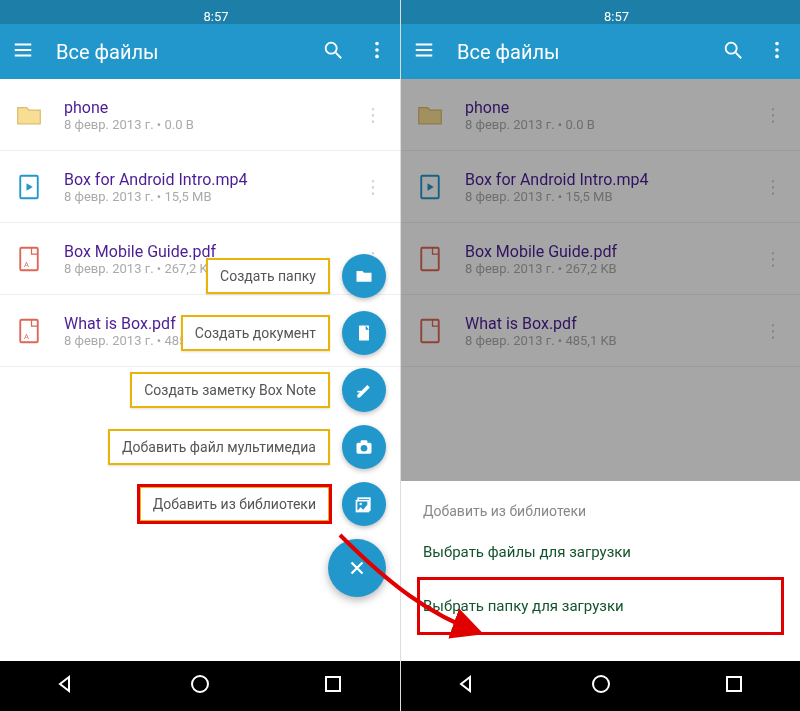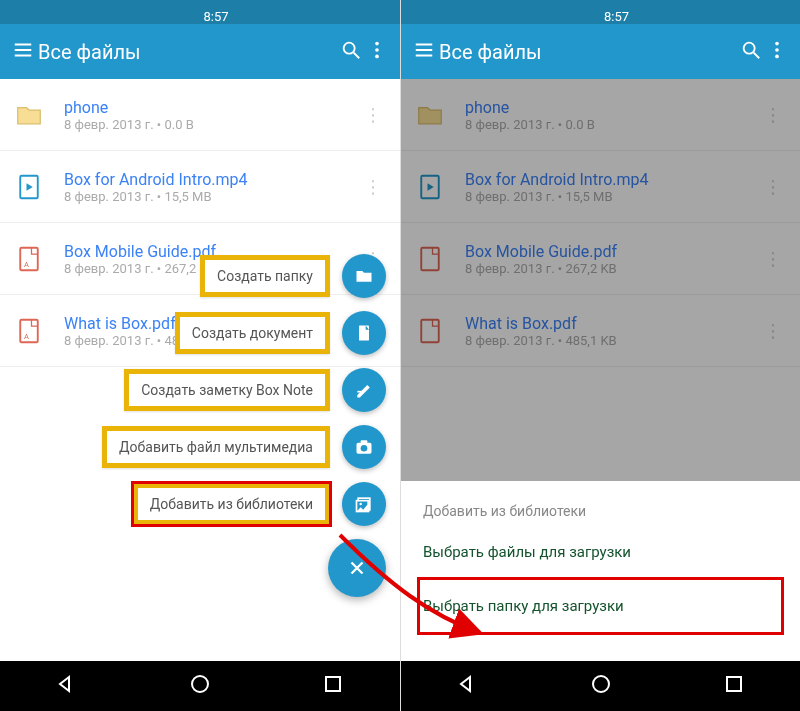--- a/index.html
+++ b/index.html
@@ -7,40 +7,40 @@
   .phone { width: 400px; height: 711px; display: flex; flex-direction: column; position: relative; background: #fff; }
   .phone + .phone { border-left: 1px solid #ddd; }
 
   
   .statusbar { height: 24px; background: #1d7ea7; color: #fff; display: flex; align-items: center; justify-content: flex-end; padding: 0 6px; font-size: 13px; gap: 10px; flex-direction: column; }
   .statusbar .left-icons { display: flex; gap: 5px; margin-right: auto; }
   .statusbar svg { width: 15px; height: 15px; fill: #fff; }
   .statusbar .time { font-weight: 400; margin-left: 32px; }
 
   
-  .toolbar { height: 55px; background: #2297cc; color: #fff; display: flex; align-items: center; padding: 8px 12px; gap: 4px; }
+  .toolbar { height: 55px; background: #2297cc; color: #fff; display: flex; align-items: center; padding: 8px 12px; gap: 22px; }
   .toolbar .title { font-size: 20px; font-weight: 400; flex: 1; }
   .toolbar svg { width: 22px; height: 22px; fill: #fff; }
 
   
   .list { flex: 1; background: #fff; overflow: hidden; position: relative; }
   .row { display: flex; align-items: center; height: 72px; padding: 0 14px; border-bottom: 1px solid #eee; }
   .row .icon { width: 44px; display: flex; align-items: center; justify-content: flex-start; }
   .row .icon svg { width: 30px; height: 30px; }
   .row .info { flex: 1; padding-left: 6px; }
-  .row .name { font-size: 16px; color: #3b82f6; }
+  .row .name { font-size: 16px; color: #4c1d95; }
   .row .meta { font-size: 13px; color: #aaa; margin-top: 0; }
   .row .more { color: #ccc; font-size: 18px; padding: 0 4px; }
 
   
   .fab-col { position: absolute; right: 14px; bottom: 64px; display: flex; flex-direction: column-reverse; align-items: flex-end; gap: 13px; }
   .fab-main { width: 58px; height: 58px; border-radius: 50%; background: #2297cc; display: flex; align-items: center; justify-content: center; box-shadow: 0 3px 8px rgba(0,0,0,.3); }
   .fab-main svg { width: 22px; height: 22px; fill: #fff; }
   .fab-item { display: flex; align-items: center; gap: 12px; }
-  .fab-item .label { background: #fff; border: 5px solid #eab308; padding: 8px 12px; font-size: 14px; color: #555; box-shadow: 0 1px 2px rgba(0,0,0,.12); }
+  .fab-item .label { background: #fff; border: 2px solid #eab308; padding: 8px 12px; font-size: 14px; color: #555; box-shadow: 0 1px 2px rgba(0,0,0,.12); }
   .fab-item .mini { width: 44px; height: 44px; border-radius: 50%; background: #2297cc; display: flex; align-items: center; justify-content: center; box-shadow: 0 2px 5px rgba(0,0,0,.25); }
   .fab-item .mini svg { width: 20px; height: 20px; fill: #fff; }
 
   .red-box { outline: 3px solid #e00000; outline-offset: -1px; }
 
   
   .dim { position: absolute; inset: 0; background: rgba(0,0,0,.35); }
   .sheet { position: absolute; bottom: 50px; left: 0; right: 0; background: #fff; padding: 8px 18px 28px; }
   .sheet .heading { font-size: 14px; color: #888; padding: 14px 4px 6px; }
   .sheet .option { font-size: 15px; color: #14532d; padding: 18px 4px; }

